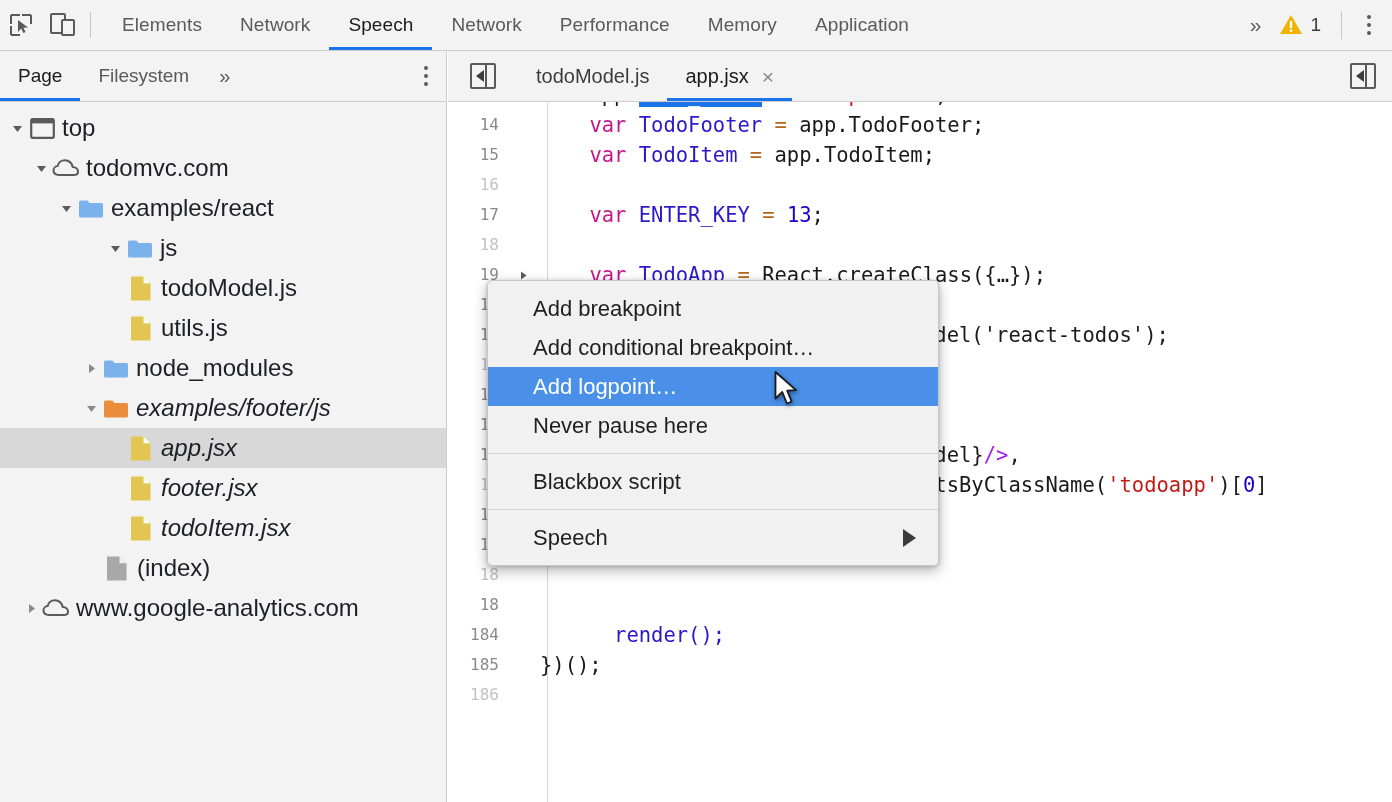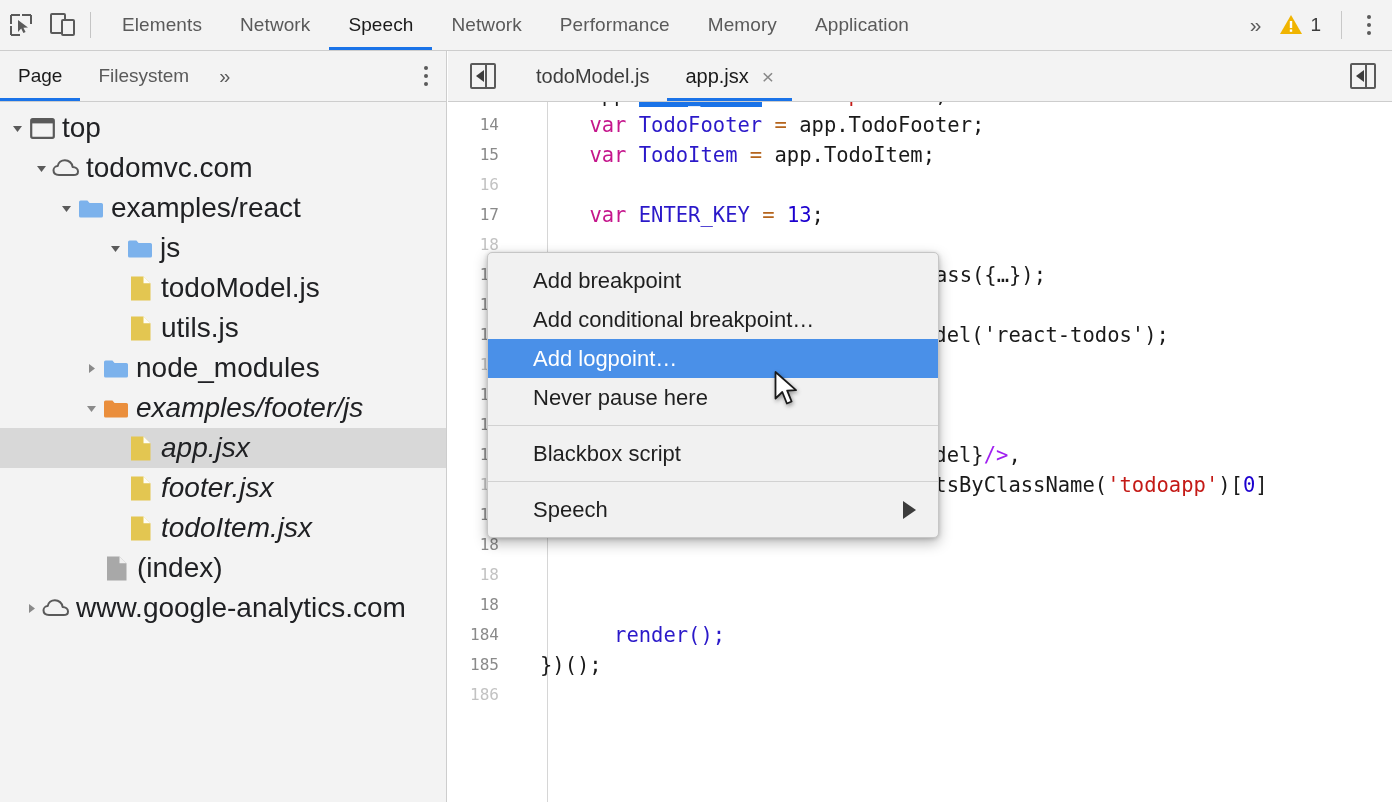--- a/index.html
+++ b/index.html
@@ -83,21 +83,21 @@
     box-sizing:border-box;
   }
   .row.selected{background:#d8d8d8;}
   .tw{
     width:22px;min-width:22px;display:flex;align-items:center;justify-content:center;
   }
   .tw svg{display:block;}
   .ico{
     width:28px;min-width:28px;display:flex;align-items:center;justify-content:center;margin-right:6px;
   }
-  .label{font-size:28px;line-height:1;}
+  .label{font-size:24px;line-height:1;}
   .label.italic{font-style:italic;}
 
   
   .right{
     position:absolute;left:448px;top:51px;width:944px;height:751px;
     background:#ffffff;box-sizing:border-box;
   }
   .tabbar{
     height:51px;background:#f3f3f3;border-bottom:1px solid #cdcdcd;
     display:flex;align-items:center;box-sizing:border-box;position:relative;
@@ -161,21 +161,21 @@
   .var{color:#2b19c9;}
   .op{color:#b5651d;}
   .str{color:#c41a16;}
   .num{color:#1c00cf;}
   .plain{color:#1a1a1a;}
   .tag{color:#a020f0;}
   .sel{background:#1a73e8;color:#ffffff;}
 
   
   .ctxmenu{
-    position:absolute;left:487px;top:252px;width:452px;
+    position:absolute;left:487px;top:280px;width:452px;
     background:#f1f1f1;
     border:1px solid #c6c6c6;
     border-radius:5px;
     box-shadow:0 5px 14px rgba(0,0,0,0.28), 0 1px 4px rgba(0,0,0,0.18);
     padding:8px 0 8px 0;
     box-sizing:border-box;
     z-index:50;
   }
   .mi{
     height:39px;display:flex;align-items:center;

